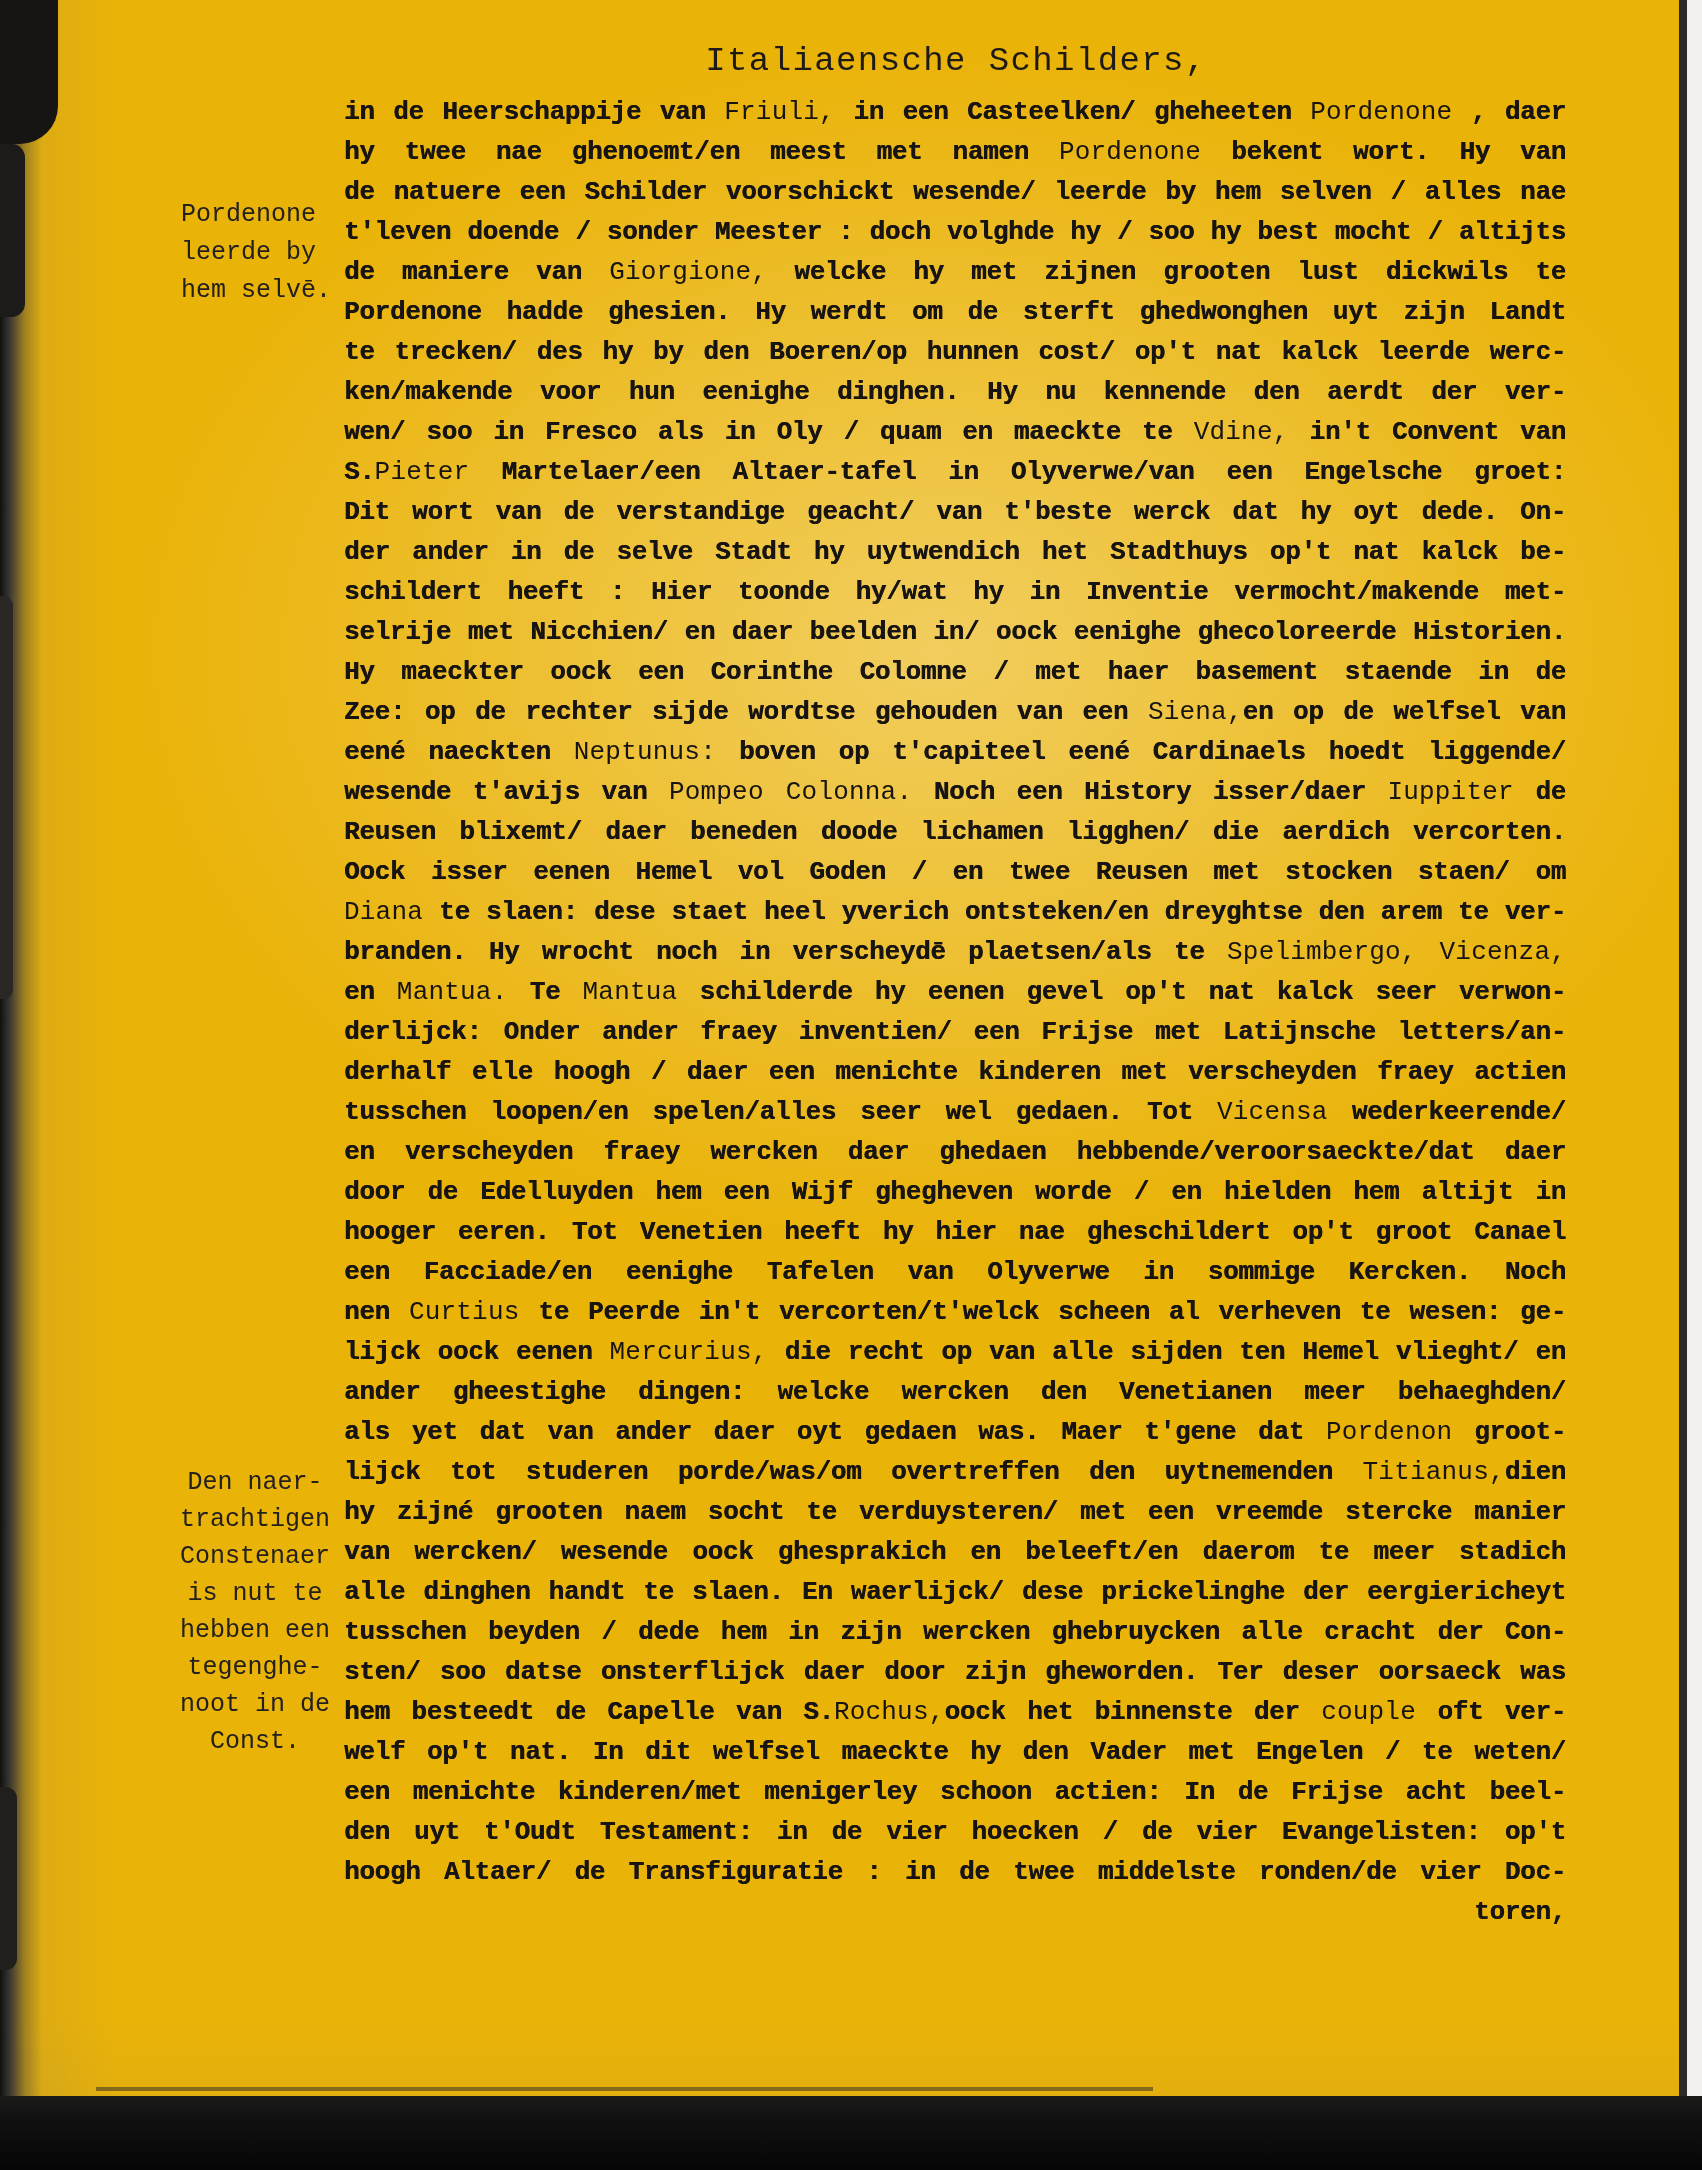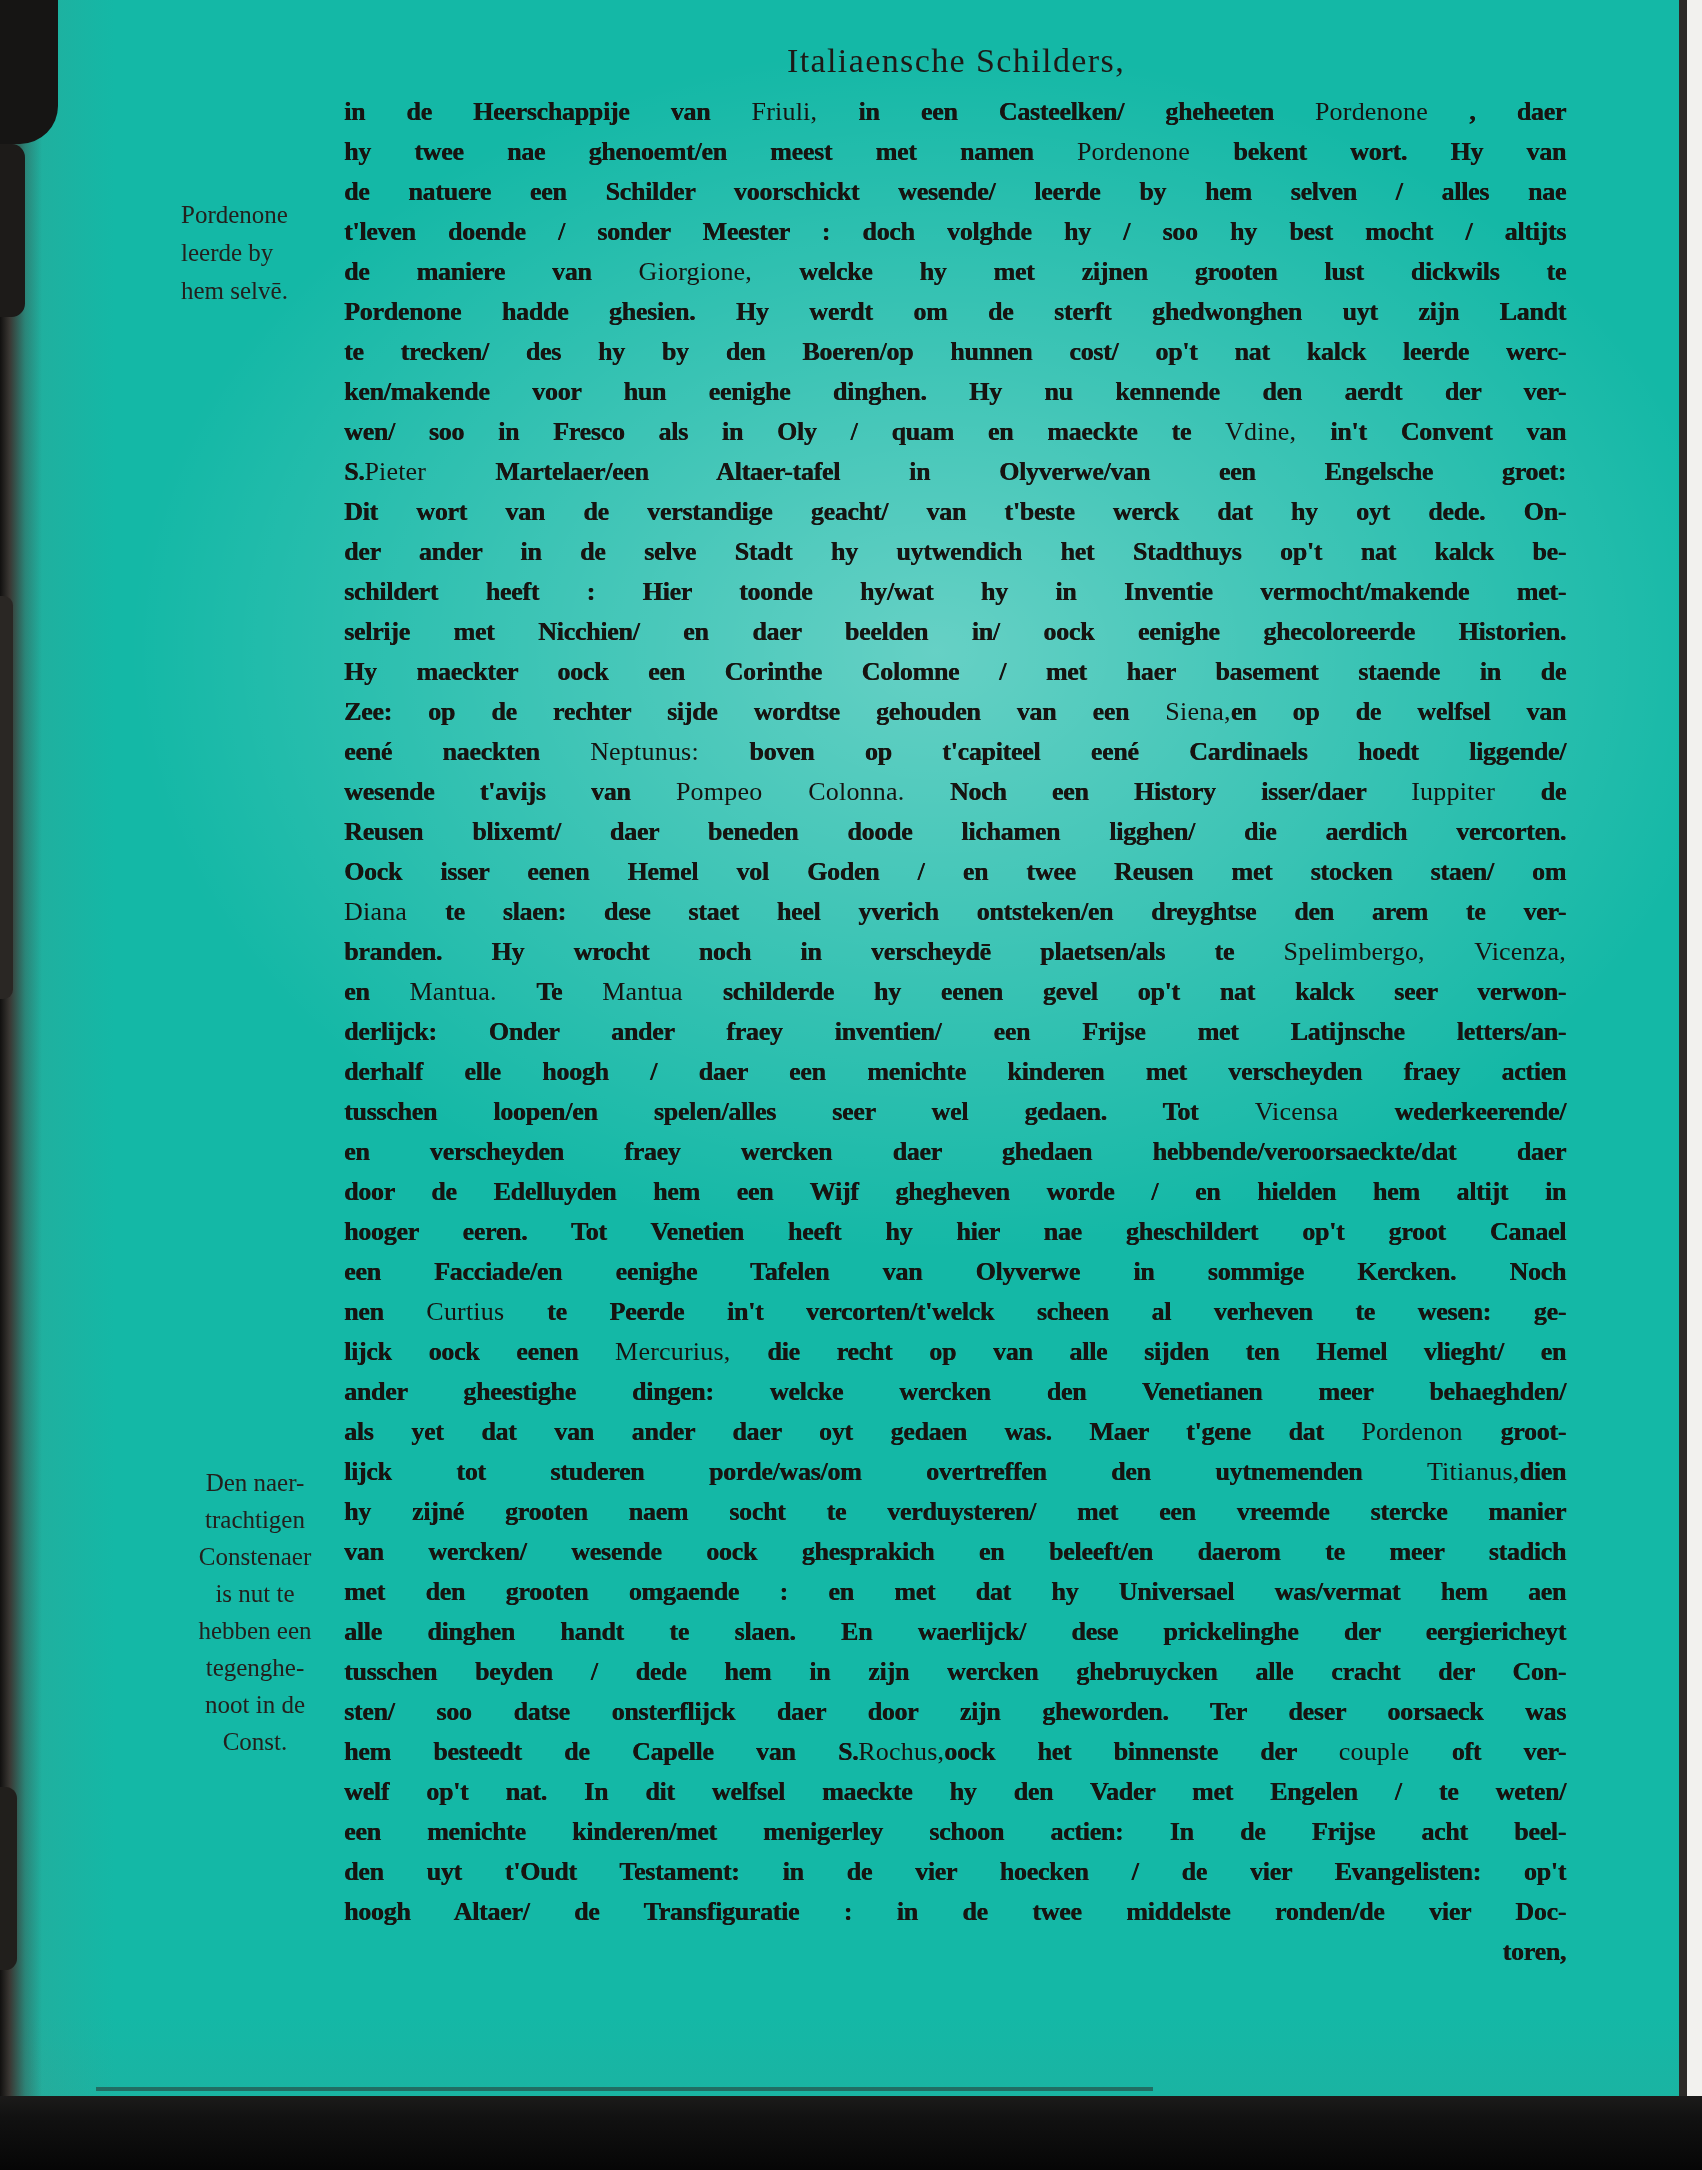--- a/index.html
+++ b/index.html
@@ -1,17 +1,17 @@
 <!DOCTYPE html>
 <html><head>
 <meta charset="utf-8">
 <style>
   html,body{margin:0;padding:0;background:#777;}
-  #page{position:relative;width:1702px;height:2170px;background:#14b8a6;overflow:hidden;
-        font-family:Liberation Serif, serif;}
+  #page{position:relative;width:1702px;height:2170px;background:#eab308;overflow:hidden;
+        font-family:Liberation Mono, monospace;}
   
   #paper-tone{position:absolute;inset:0;
     background:
       radial-gradient(1153px 865px at 55% 30%, rgba(255,255,255,0.35), rgba(0,0,0,0) 70%),
       linear-gradient(90deg, rgba(120,115,105,0.18) 0, rgba(0,0,0,0) 115px),
       linear-gradient(0deg, rgba(120,115,105,0.12) 0, rgba(0,0,0,0) 154px);}
   
   .edge{position:absolute;}
   #gutter-shadow{left:0;top:0;width:42px;height:2170px;
     background:linear-gradient(90deg,#11100f 0,#3a3733 9.6px,rgba(58,55,51,0.35) 25px,rgba(0,0,0,0) 42px);}
@@ -94,21 +94,20 @@
       <div class="line"><span class="bl">door de Edelluyden hem een Wijf ghegheven worde / en hielden hem altijt in</span></div>
       <div class="line"><span class="bl">hooger eeren. Tot Venetien heeft hy hier nae gheschildert op't groot Canael</span></div>
       <div class="line"><span class="bl">een Facciade/en eenighe Tafelen van Olyverwe in sommige Kercken. Noch</span></div>
       <div class="line"><span class="bl">nen </span><span class="ro">Curtius</span><span class="bl"> te Peerde in't vercorten/t'welck scheen al verheven te wesen: ge-</span></div>
       <div class="line"><span class="bl">lijck oock eenen </span><span class="ro">Mercurius,</span><span class="bl"> die recht op van alle sijden ten Hemel vlieght/ en</span></div>
       <div class="line"><span class="bl">ander gheestighe dingen: welcke wercken den Venetianen meer behaeghden/</span></div>
       <div class="line"><span class="bl">als yet dat van ander daer oyt gedaen was. Maer t'gene dat </span><span class="ro">Pordenon</span><span class="bl"> groot-</span></div>
       <div class="line"><span class="bl">lijck tot studeren porde/was/om overtreffen den uytnemenden </span><span class="ro">Titianus,</span><span class="bl">dien</span></div>
       <div class="line"><span class="bl">hy zijné grooten naem socht te verduysteren/ met een vreemde stercke manier</span></div>
       <div class="line"><span class="bl">van wercken/ wesende oock ghesprakich en beleeft/en daerom te meer stadich</span></div>
-      <div class="line"><span class="bl">met den grooten omgaende : en met dat hy Universael was/vermat hem aen</span></div>
       <div class="line"><span class="bl">alle dinghen handt te slaen. En waerlijck/ dese prickelinghe der eergiericheyt</span></div>
       <div class="line"><span class="bl">tusschen beyden / dede hem in zijn wercken ghebruycken alle cracht der Con-</span></div>
       <div class="line"><span class="bl">sten/ soo datse onsterflijck daer door zijn gheworden. Ter deser oorsaeck was</span></div>
       <div class="line"><span class="bl">hem besteedt de Capelle van S.</span><span class="ro">Rochus,</span><span class="bl">oock het binnenste der </span><span class="ro">couple</span><span class="bl"> oft ver-</span></div>
       <div class="line"><span class="bl">welf op't nat. In dit welfsel maeckte hy den Vader met Engelen / te weten/</span></div>
       <div class="line"><span class="bl">een menichte kinderen/met menigerley schoon actien: In de Frijse acht beel-</span></div>
       <div class="line"><span class="bl">den uyt t'Oudt Testament: in de vier hoecken / de vier Evangelisten: op't</span></div>
       <div class="line"><span class="bl">hoogh Altaer/ de Transfiguratie : in de twee middelste ronden/de vier Doc-</span></div>
       <div class="line right"><span class="bl">toren,</span></div>
     </div>

